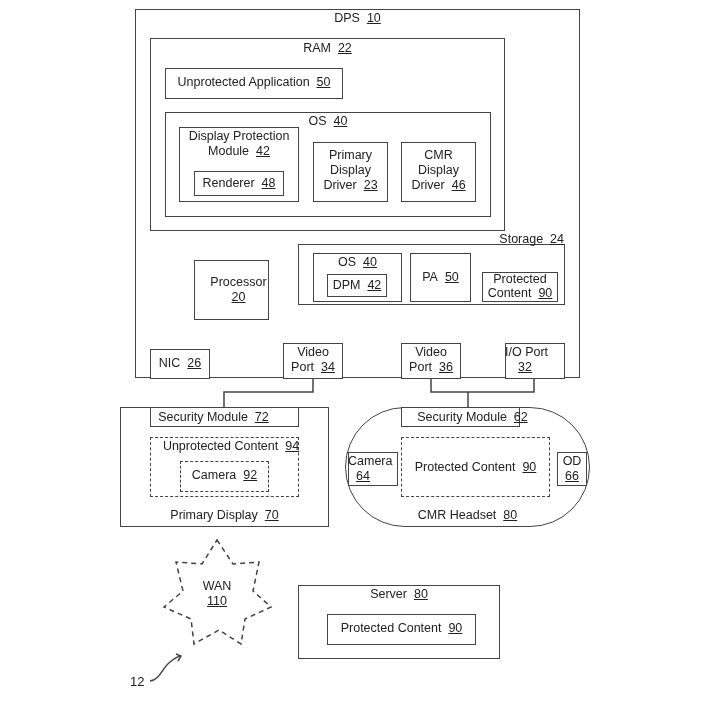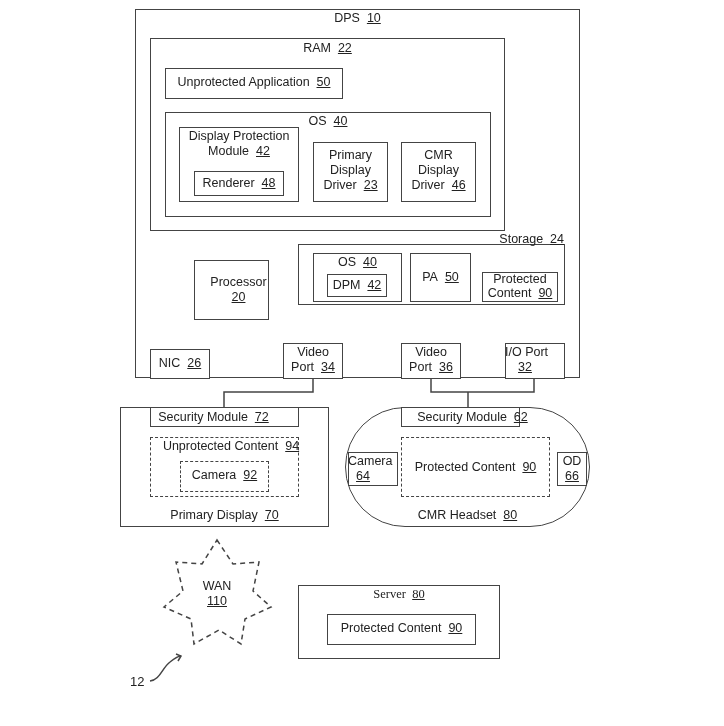--- a/index.html
+++ b/index.html
@@ -175,21 +175,21 @@
 <div class="lbl" style="left:345px;top:508px;width:245px;">
   <span>CMR Headset</span>&nbsp; <u>80</u>
 </div>
 
 <div class="lbl" style="left:187px;top:579px;width:60px;">
   <div>WAN</div>
   <div><u>110</u></div>
 </div>
 
 <div class="box" style="left:298px;top:585px;width:202px;height:74px;"></div>
-<div class="lbl" style="left:298px;top:587px;width:202px;font-family:Liberation Serif, serif;">
+<div class="lbl" style="left:298px;top:587px;width:202px;">
   <span>Server</span>&nbsp; <u>80</u>
 </div>
 <div class="box" style="left:327px;top:614px;width:149px;height:31px;"></div>
 <div class="lbl" style="left:327px;top:621px;width:149px;">
   <span>Protected Content</span>&nbsp; <u>90</u>
 </div>
 
 <div class="ref12" style="left:130px;top:674px;">12</div>
 <div class="fig" style="left:333px;top:732px;">FIG. 1</div>
 

